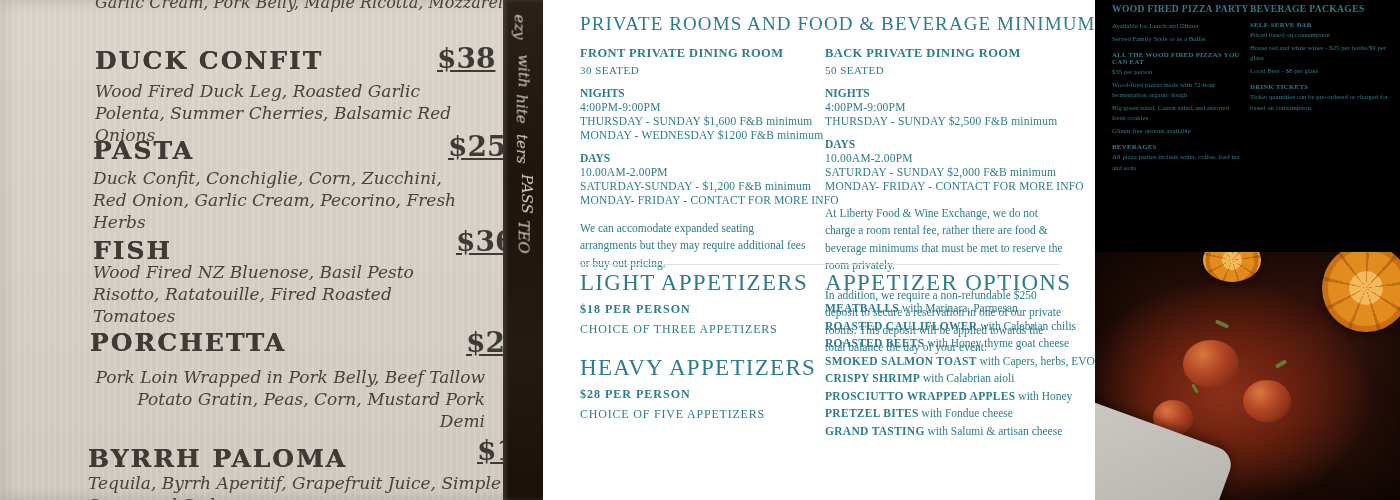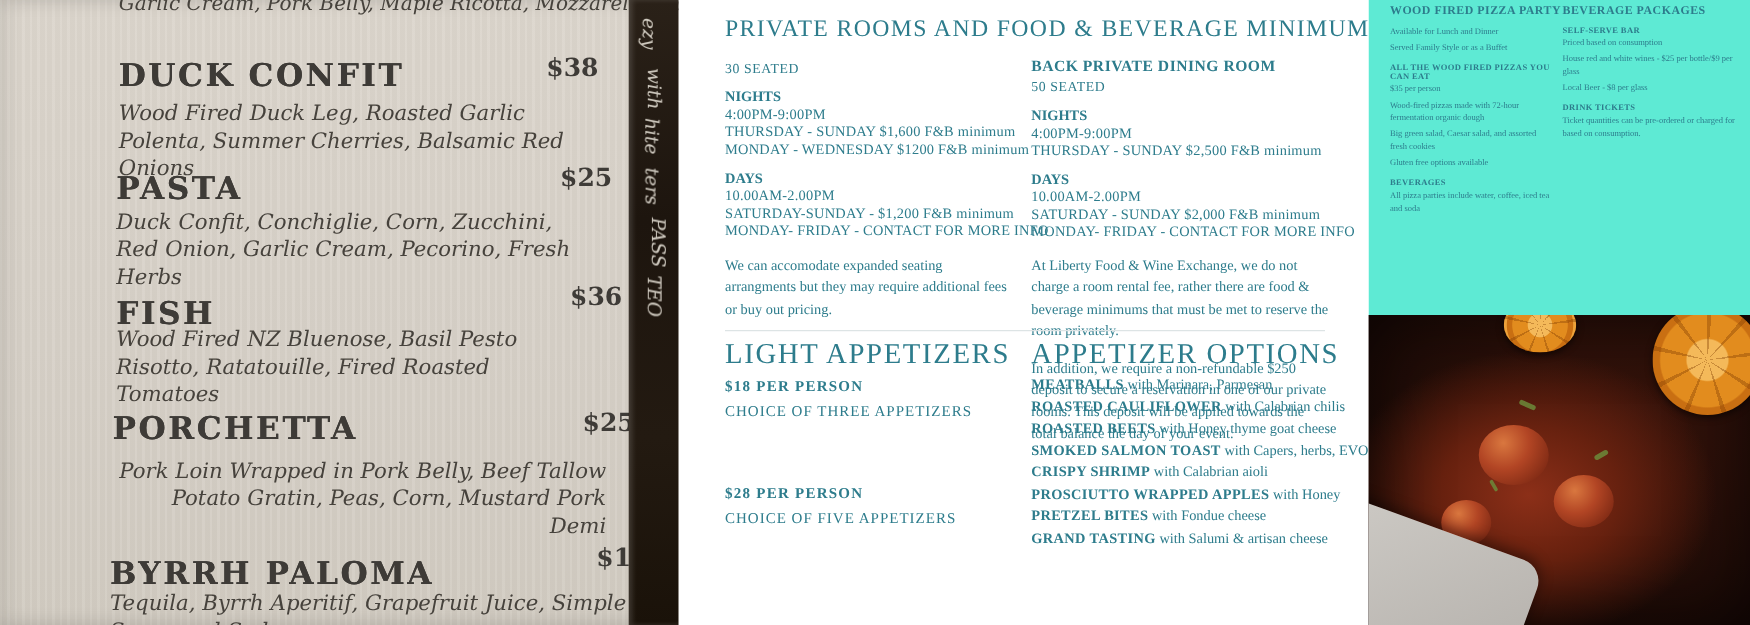--- a/index.html
+++ b/index.html
@@ -10,21 +10,21 @@
   .left-panel{
     position:absolute; left:0; top:0; width:543px; height:500px;
     background:
       repeating-linear-gradient(90deg, rgba(255,255,255,.05) 0 2px, rgba(0,0,0,.02) 2px 6px),
       linear-gradient(180deg,#dcd6cd 0%, #d7d1c8 55%, #d2ccc2 100%);
     box-shadow: inset -10px 0 16px rgba(0,0,0,.10), inset 8px 0 12px rgba(0,0,0,.06);
     overflow:hidden;
   }
   .menu-name{ position:absolute; font-family:"DejaVu Serif",serif; font-weight:700; font-size:25px;
     letter-spacing:2px; color:#3e3b37; text-shadow:0 0 .4px #3e3b37; white-space:nowrap; }
-  .menu-price{ position:absolute; font-family:"DejaVu Serif",serif; font-weight:700; font-size:20px; color:#3e3b37; }
+  .menu-price{ position:absolute; font-family:"DejaVu Serif",serif; font-weight:700; font-size:28px; color:#3e3b37;text-decoration:underline; }
   .menu-desc{ position:absolute; font-family:"DejaVu Serif",serif; font-style:italic; font-size:17px;
     line-height:1.3; color:#46423c; }
   .top-partial{ white-space:nowrap; overflow:hidden; }
 
   .chalk-strip{ position:absolute; left:503px; top:0; width:40px; height:500px; overflow:hidden;
     background:linear-gradient(180deg,#2a2118 0%, #1d150e 35%, #231a11 70%, #1a1209 100%);
     box-shadow: inset 3px 0 4px rgba(255,255,255,.14); }
   .chalk-strip span{ position:absolute; left:4px; transform:rotate(90deg); transform-origin:center;
     color:rgba(246,241,230,.82); font-family:"DejaVu Serif",serif; font-style:italic;
     font-size:15px; filter:blur(.5px); white-space:nowrap; }
@@ -41,21 +41,21 @@
   .policy{ font-size:11.5px; margin-top:13px; line-height:1.5; width:240px; }
   .mid-divider{ position:absolute; left:37px; top:264px; width:480px; height:1px; background:#dde4e5; }
   .app-title{ position:absolute; font-size:23px; letter-spacing:1.3px; font-weight:400; white-space:nowrap; }
   .app-sub{ position:absolute; font-size:12px; font-weight:700; letter-spacing:1px; }
   .app-choice{ position:absolute; font-size:12px; letter-spacing:.8px; }
   .opt-list{ position:absolute; left:282px; top:302px; }
   .opt{ font-size:11.5px; line-height:13px; margin-bottom:4.5px; white-space:nowrap; }
   .opt-name{ font-weight:700; letter-spacing:.3px; }
 
   
-  .right-info{ position:absolute; left:1095px; top:0; width:305px; height:252px; background:#5eead4; color:#2d7c8c; }
+  .right-info{ position:absolute; left:1095px; top:0; width:305px; height:252px; background:#000000; color:#2d7c8c; }
   .info-col{ position:absolute; top:4px; }
   .info-title{ font-weight:700; font-size:9.5px; letter-spacing:.4px; margin-bottom:7px; white-space:nowrap; }
   .info-h{ font-weight:700; font-size:6.8px; letter-spacing:.3px; margin-top:7px; }
   .info-line{ font-size:6.8px; line-height:1.55; margin-top:2px; }
 
   
   .photo{ position:absolute; left:1095px; top:252px; width:305px; height:248px; overflow:hidden;
     background:
       radial-gradient(150px 115px at 42% 58%, #8c2f18 0%, #67210f 48%, rgba(0,0,0,0) 100%),
       radial-gradient(240px 190px at 62% 38%, #3a140b 0%, #200c07 70%, #170805 100%),
@@ -106,20 +106,21 @@
     <span style="top:140px;">ters</span>
     <span style="top:185px;">PASS</span>
     <span style="top:228px;">TEO</span>
   </div>
 </div>
 
 <div class="mid-panel">
   <div class="mid-title">PRIVATE ROOMS AND FOOD &amp; BEVERAGE MINIMUMS</div>
 
   <div class="room-col" style="left:37px;">
+    <div class="room-name">FRONT PRIVATE DINING ROOM</div>
     <div class="room-seated">30 SEATED</div>
     <div class="sec-label">NIGHTS</div>
     <div class="sec-line">4:00PM-9:00PM</div>
     <div class="sec-line">THURSDAY - SUNDAY $1,600 F&amp;B minimum</div>
     <div class="sec-line">MONDAY - WEDNESDAY $1200 F&amp;B minimum</div>
     <div class="sec-label">DAYS</div>
     <div class="sec-line">10.00AM-2.00PM</div>
     <div class="sec-line">SATURDAY-SUNDAY - $1,200 F&amp;B minimum</div>
     <div class="sec-line">MONDAY- FRIDAY - CONTACT FOR MORE INFO</div>
     <div class="room-note">We can accomodate expanded seating arrangments but they may require additional fees or buy out pricing.</div>
@@ -138,20 +139,21 @@
     <div class="policy">At Liberty Food &amp; Wine Exchange, we do not charge a room rental fee, rather there are food &amp; beverage minimums that must be met to reserve the room privately.</div>
     <div class="policy">In addition, we require a non-refundable $250 deposit to secure a reservation in one of our private rooms. This deposit will be applied towards the total balance the day of your event.</div>
   </div>
 
   <div class="mid-divider"></div>
 
   <div class="app-title" style="left:37px; top:270px;">LIGHT APPETIZERS</div>
   <div class="app-sub" style="left:37px; top:302px;">$18 PER PERSON</div>
   <div class="app-choice" style="left:37px; top:322px;">CHOICE OF THREE APPETIZERS</div>
 
+  <div class="app-title" style="left:37px; top:355px;">HEAVY APPETIZERS</div>
   <div class="app-sub" style="left:37px; top:387px;">$28 PER PERSON</div>
   <div class="app-choice" style="left:37px; top:407px;">CHOICE OF FIVE APPETIZERS</div>
 
   <div class="app-title" style="left:282px; top:270px;">APPETIZER OPTIONS</div>
   <div class="opt-list">
     <div class="opt"><span class="opt-name">MEATBALLS</span> <span>with Marinara, Parmesan</span></div>
     <div class="opt"><span class="opt-name">ROASTED CAULIFLOWER</span> <span>with Calabrian chilis</span></div>
     <div class="opt"><span class="opt-name">ROASTED BEETS</span> <span>with Honey thyme goat cheese</span></div>
     <div class="opt"><span class="opt-name">SMOKED SALMON TOAST</span> <span>with Capers, herbs, EVOO</span></div>
     <div class="opt"><span class="opt-name">CRISPY SHRIMP</span> <span>with Calabrian aioli</span></div>

